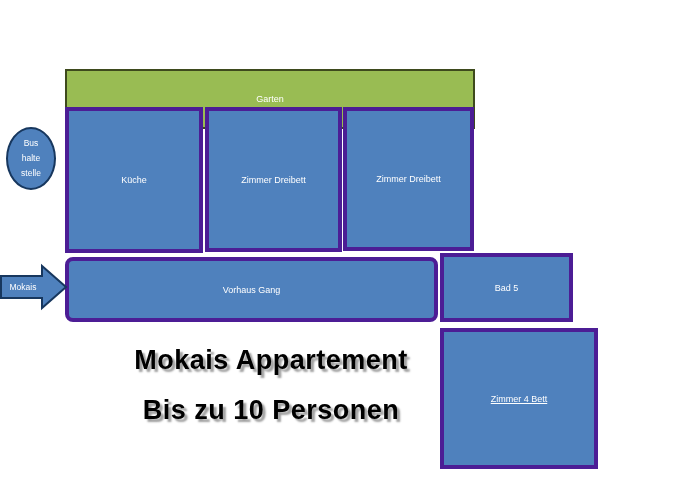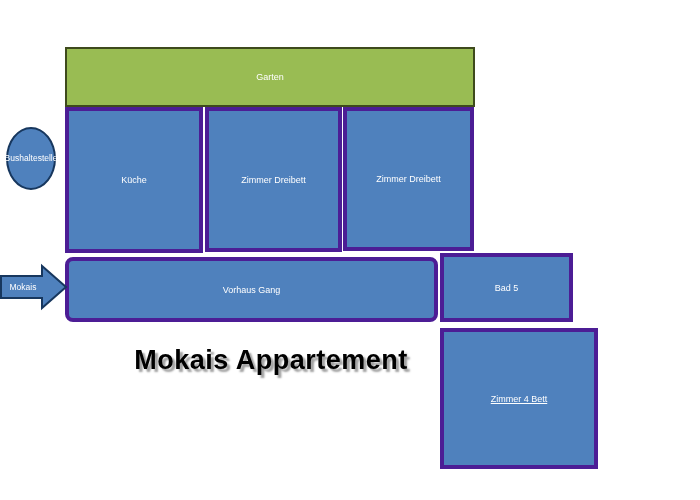--- a/index.html
+++ b/index.html
@@ -22,20 +22,21 @@
     display: flex;
     align-items: center;
     justify-content: center;
     font-size: 9px;
     text-align: center;
   }
 
   .garden {
     background: #99BC53;
     border: 2px solid #3E4A1D;
+    margin-top: 22px;
   }
 
   
   .r-garten  { left: 65px;  top: 47px;  width: 410px; height: 60px; }
   .r-kueche  { left: 65px;  top: 107px; width: 138px; height: 146px; }
   .r-zd1     { left: 205px; top: 107px; width: 137px; height: 145px; }
   .r-zd2     { left: 343px; top: 107px; width: 131px; height: 144px; }
   .r-vorhaus { left: 65px;  top: 257px; width: 373px; height: 65px; border-radius: 8px; }
   .r-bad1    { left: 440px; top: 253px; width: 133px; height: 69px; }
   .r-bad2    { left: 598px; top: 257px; width: 98px;  height: 122px; }
@@ -46,21 +47,21 @@
     left: 6px; top: 127px;
     width: 50px; height: 63px;
     box-sizing: border-box;
     background: #4F81BD;
     border: 2px solid #17375E;
     border-radius: 50%;
     color: #ffffff;
     font-size: 8.5px;
     line-height: 15px;
     display: flex;
-    flex-direction: row;
+    flex-direction: column;
     align-items: center;
     justify-content: center;
     text-align: center;
   }
 
   .entrance-arrow-wrap {
     position: absolute;
     left: 0; top: 260px;
     width: 70px; height: 55px;
   }
@@ -127,14 +128,15 @@
   </div>
 
   <div class="entrance-arrow-wrap">
     <svg width="70" height="55" viewBox="0 0 70 55">
       <polygon points="1,16 42,16 42,6 66,27 42,48 42,38 1,38" fill="#4F81BD" stroke="#17375E" stroke-width="2" stroke-linejoin="miter"></polygon>
     </svg>
   </div>
   <div class="entrance-label">Mokais</div>
 
   <div class="title-block title-line1">Mokais Appartement</div>
+  <div class="title-block title-line2">Bis zu 10 Personen</div>
 
 </div>
 
 </body></html>

